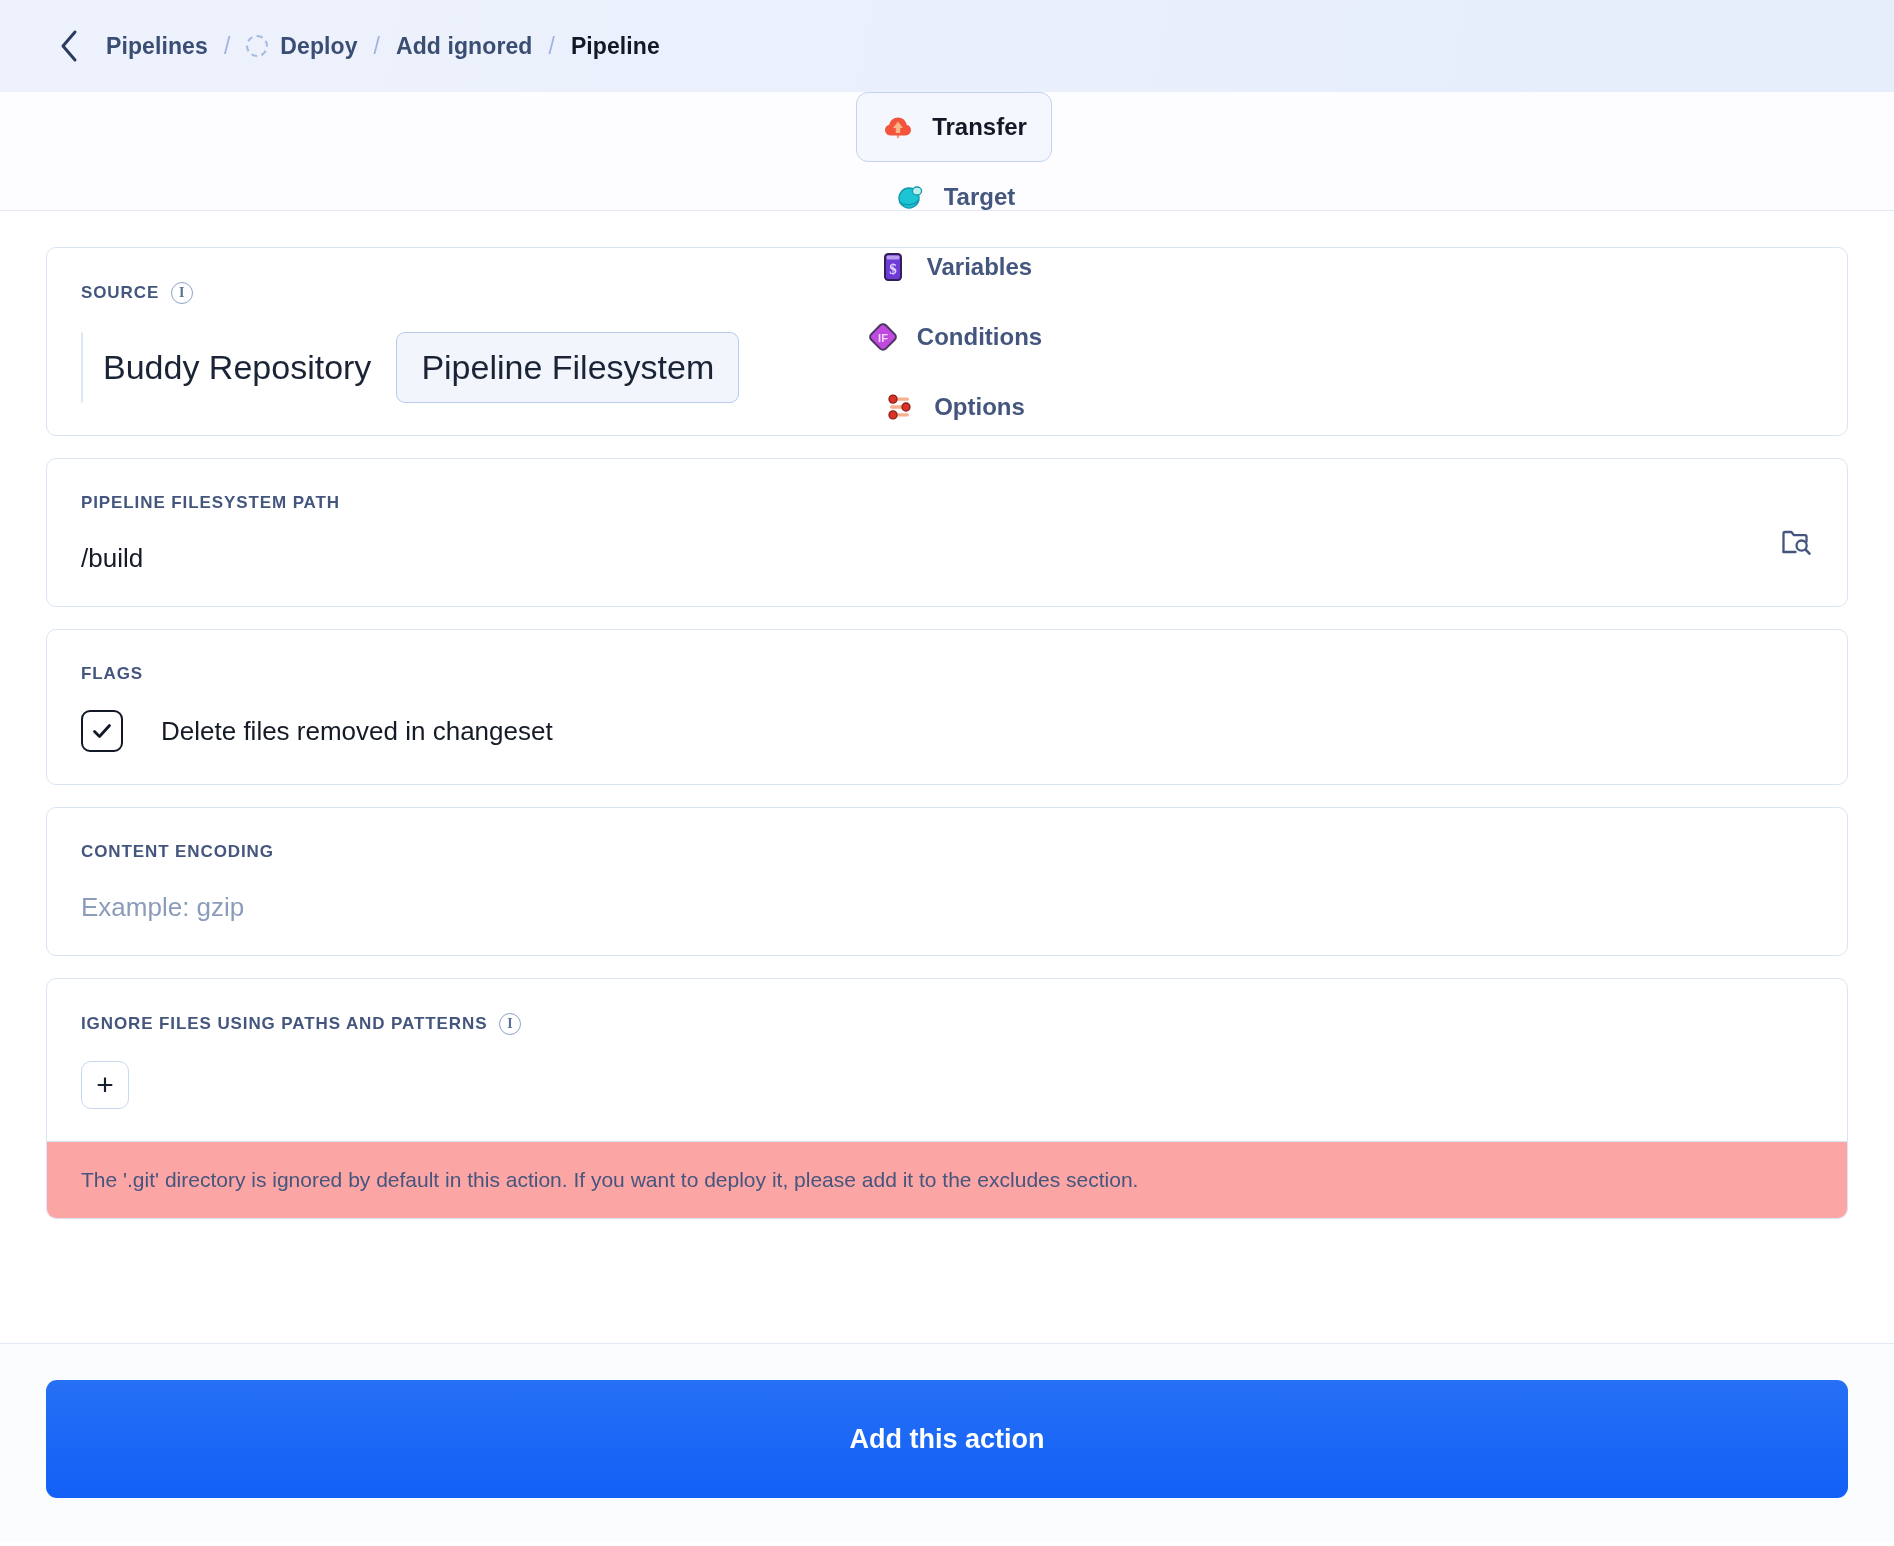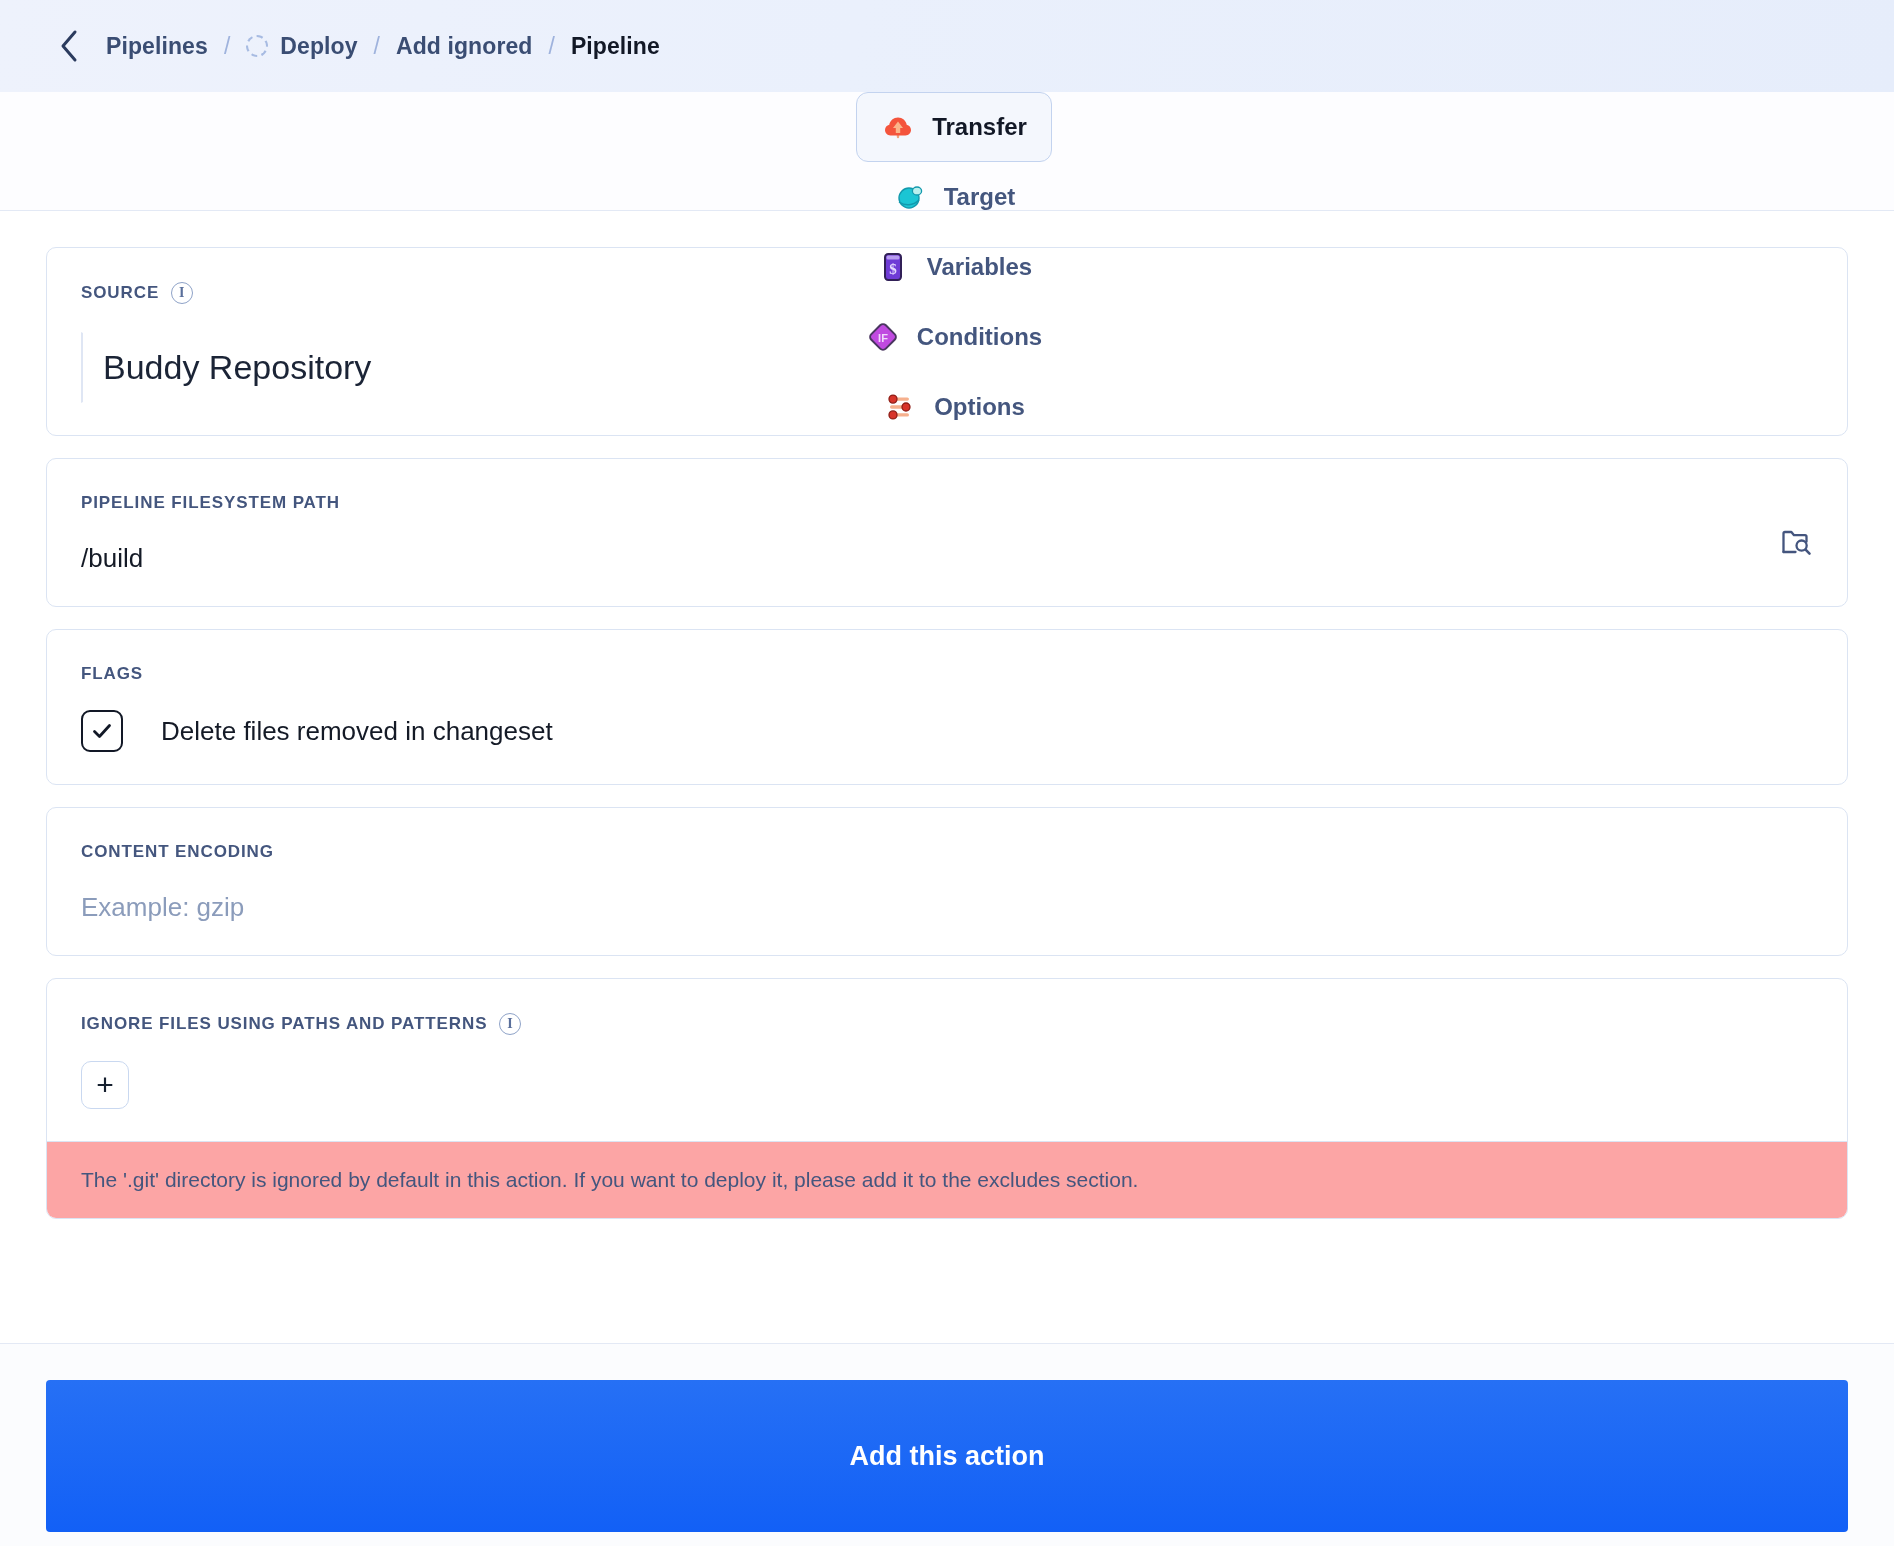--- a/index.html
+++ b/index.html
@@ -197,24 +197,24 @@
   }
 
   
   .footer {
     border-top: 1px solid #e3e9f5;
     background: #fbfcfe;
     padding: 36px 46px 44px 46px;
   }
   .primary-btn {
     width: 100%;
-    height: 152px;
+    height: 118px;
     background: linear-gradient(180deg, #2670f5 0%, #1260f6 100%);
     border: none;
-    border-radius: 4px;
+    border-radius: 11px;
     color: #fff;
     font-size: 27px;
     font-weight: 700;
     font-family: "Liberation Sans", sans-serif;
     cursor: pointer;
   }
 </style>
 </head>
 <body>
 
@@ -306,20 +306,21 @@
 <div class="content">
 
   <div class="card">
     <div class="card-pad">
       <div class="card-label">
         <span>SOURCE</span>
         <span class="info-icon">i</span>
       </div>
       <div class="segmented">
         <div class="seg first">Buddy Repository</div>
+        <div class="seg active">Pipeline Filesystem</div>
       </div>
     </div>
   </div>
 
   <div class="card">
     <div class="card-pad">
       <div class="card-label">PIPELINE FILESYSTEM PATH</div>
       <div class="field-row">
         <div class="field-value">/build</div>
         <div class="browse-btn">

